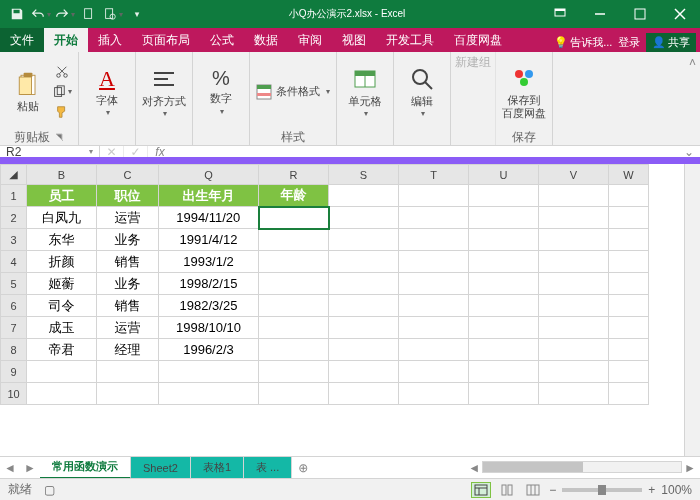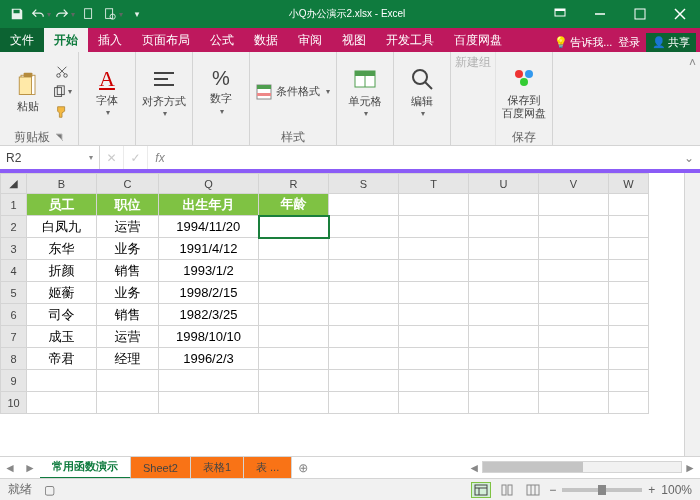--- a/index.html
+++ b/index.html
@@ -27,39 +27,39 @@
 .bigbtn{display:flex;flex-direction:column;align-items:center;justify-content:center;width:44px;height:68px;gap:2px}
 .bigbtn .ico{width:28px;height:28px}
 .bigbtn .txt{font-size:11px;color:#444;text-align:center;line-height:1.1}
 .vstack{display:flex;flex-direction:column;gap:2px;justify-content:center}
 .smbtn{width:20px;height:18px;display:flex;align-items:center;justify-content:center}
 .smbtn svg{width:14px;height:14px}
 .drop::after{content:"▾";font-size:8px;margin-left:2px;color:#666}
 .stylerow{display:flex;align-items:center;gap:4px;height:22px}
 .stylerow svg{width:16px;height:16px}
 .stylerow span{font-size:11px;color:#444}
-.namebox{height:27px;background:#fff;border-bottom:4px solid #8b5cf6;display:flex;align-items:center}
+.namebox{height:18px;background:#fff;border-bottom:7px solid #8b5cf6;display:flex;align-items:center}
 .namebox .nm{width:100px;border-right:1px solid #d4d4d4;padding:0 6px;font-size:11px;color:#444;height:100%;display:flex;align-items:center;justify-content:space-between}
 .namebox .nm::after{content:"▾";font-size:8px;color:#888}
 .namebox .fxbtn{width:24px;text-align:center;color:#888;border-right:1px solid #d4d4d4;height:100%;display:flex;align-items:center;justify-content:center}
 .namebox .fx{width:24px;text-align:center;font-style:italic;color:#888}
 .namebox input{flex:1;border:0;outline:0;padding:0 6px;font-size:11px;background:transparent}
 .gridwrap{flex:1;display:flex;overflow:hidden;position:relative}
 .grid{flex:1;overflow:hidden}
 table{border-collapse:collapse;table-layout:fixed}
 th,td{border:1px solid #d4d4d4;height:22px;font-size:13px;padding:0 4px;text-align:center;background:#fff;white-space:nowrap}
 th{background:#e6e6e6;font-weight:normal;color:#444;font-size:11px;height:20px}
 th.corner{width:26px;background:#e6e6e6}
 td.rowhdr{background:#e6e6e6;width:26px;color:#444;font-size:11px}
 .hdr{background:#7fc243!important;color:#fff;font-weight:bold}
 .sel{border:2px solid #1a7f3c!important}
 .vscroll{width:16px;background:#f1f1f1;border-left:1px solid #d4d4d4}
 .sheetbar{height:22px;background:#fff;border-top:1px solid #d4d4d4;display:flex;align-items:center}
 .navbtn{width:20px;text-align:center;color:#888}
-.sheet{padding:0 12px;height:22px;display:flex;align-items:center;border-right:1px solid #d4d4d4;font-size:11px;color:#444;background:#f97316}
+.sheet{padding:0 12px;height:22px;display:flex;align-items:center;border-right:1px solid #d4d4d4;font-size:11px;color:#444;background:#14b8a6}
 .sheet.active{background:#fff;border-bottom:2px solid #0f7b3e;color:#0f7b3e;font-weight:bold}
 .addsh{width:22px;text-align:center;color:#888}
 .hscroll{flex:1;display:flex;justify-content:flex-end;padding-right:4px}
 .hscroll .track{width:200px;height:12px;background:#f1f1f1;border:1px solid #d4d4d4;position:relative}
 .hscroll .thumb{position:absolute;left:0;top:0;width:100px;height:100%;background:#c4c4c4}
 .status{height:22px;background:#f1f1f1;border-top:1px solid #d4d4d4;display:flex;align-items:center;padding:0 8px;color:#666;font-size:11px;gap:12px}
 .status .right{margin-left:auto;display:flex;align-items:center;gap:6px}
 .viewbtn{width:20px;height:16px;display:flex;align-items:center;justify-content:center;border:1px solid transparent}
 .viewbtn.active{background:#d4eed9;border-color:#7fc243}
 .zoom-slider{width:80px;height:4px;background:#c4c4c4;position:relative}

